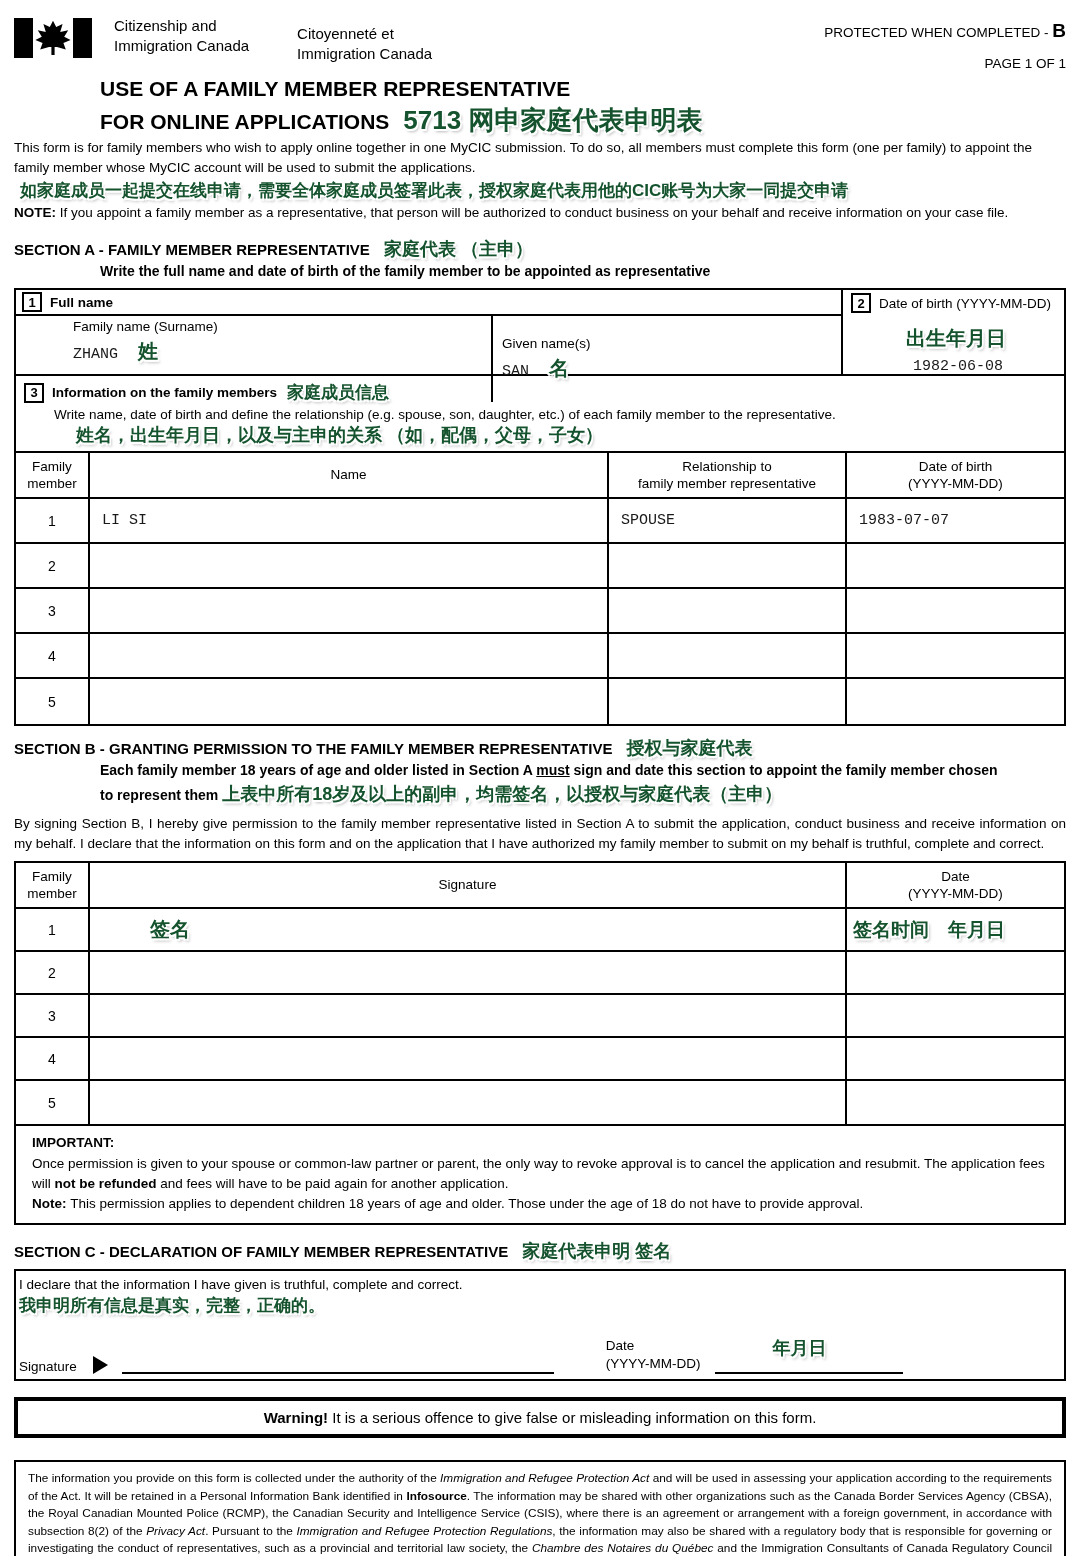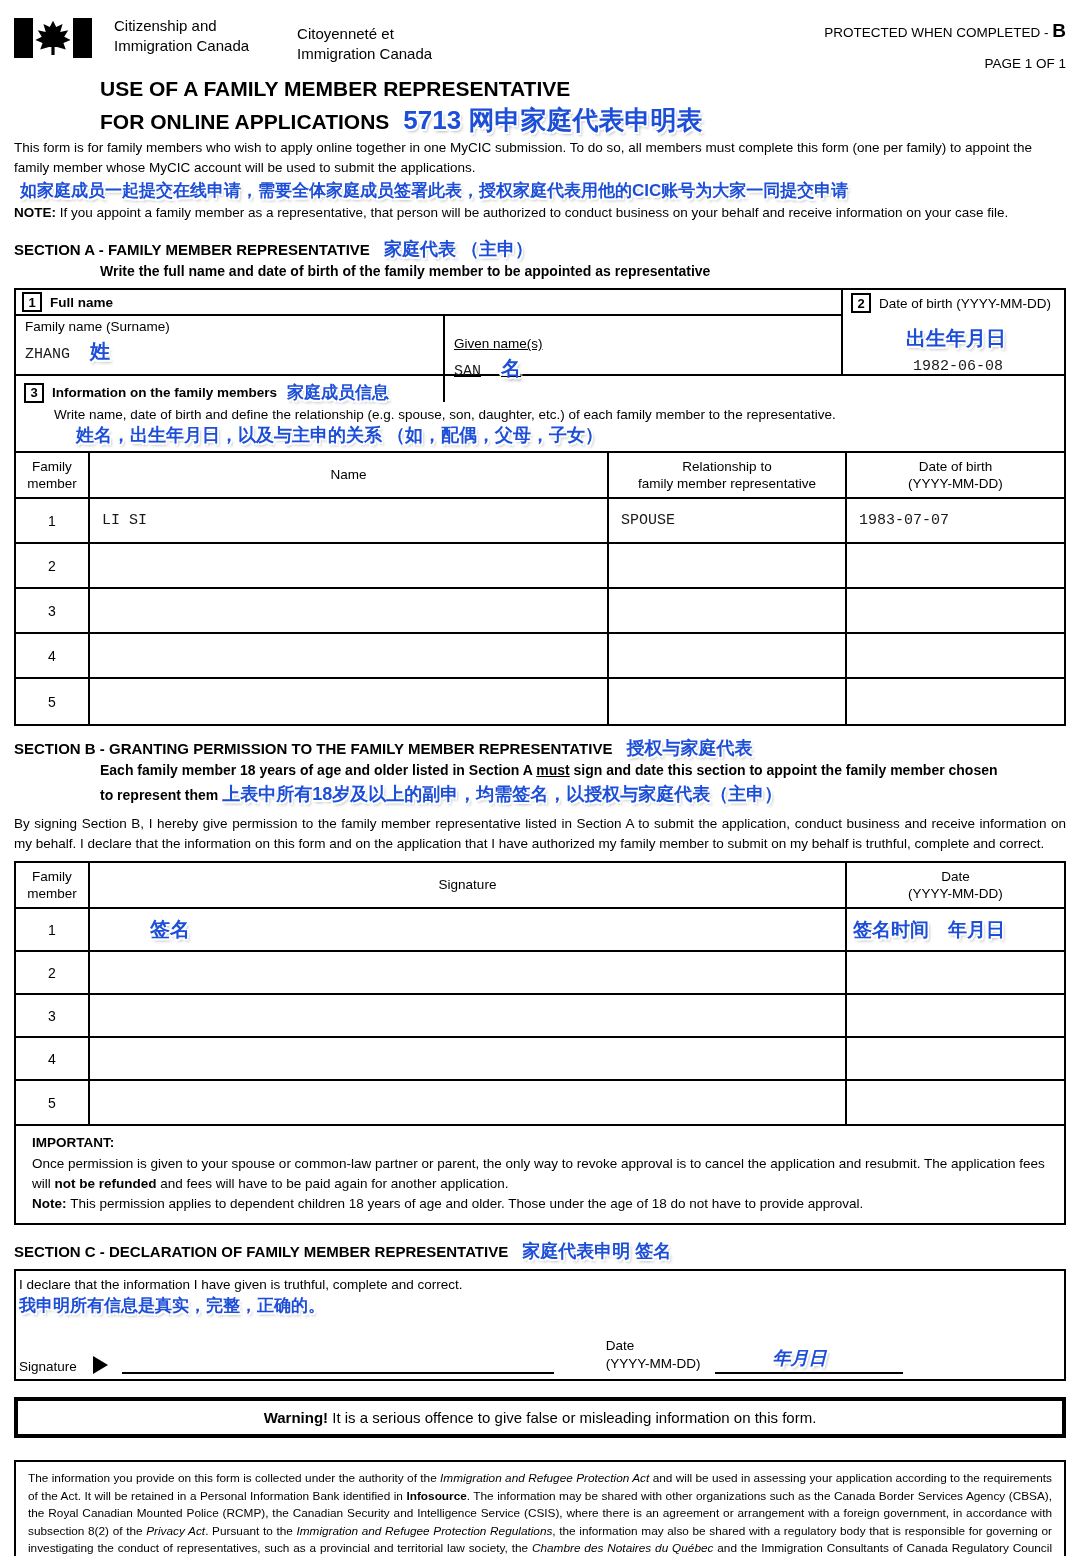--- a/index.html
+++ b/index.html
@@ -1,21 +1,21 @@
 <!DOCTYPE html>
 <html><head>
 <meta charset="utf-8">
 <style>
   * { margin:0; padding:0; box-sizing:border-box; }
   html,body { width:1080px; height:1556px; overflow:hidden; background:#fdfdfd; }
   body { font-family:"Liberation Sans", sans-serif; color:#000; }
   .page { width:1080px; height:1556px; padding:0 14px; background:#fff; }
 
   
-  .pk { color:#1d4ed8; font-weight:bold;
+  .pk { color:#14532d; font-weight:bold;
         text-shadow:-1.5px -1.5px 0 #fff, 1.5px -1.5px 0 #fff, -1.5px 1.5px 0 #fff, 1.5px 1.5px 0 #fff, 2px 3px 3px rgba(0,0,0,.28); }
   .fb { font-weight:bold; }
   .fi { font-style:italic; }
   .fu { text-decoration:underline; }
   .mono { font-family:"Liberation Mono","DejaVu Sans Mono",monospace; font-size:15px; color:#1a1a1a; }
 
   
   .hdr { display:flex; padding-top:16px; }
   .flag-logo { width:78px; height:40px; margin-top:2px; }
   .brand { font-size:15px; line-height:1.3; margin-left:22px; }
@@ -40,23 +40,23 @@
   .sec-sub .pk { font-size:18px; }
 
   .numbox { display:inline-flex; align-items:center; justify-content:center;
             width:20px; height:20px; border:2px solid #000; font-size:13px; font-weight:bold;
             margin-right:8px; vertical-align:middle; background:#fff; flex:0 0 auto; }
 
   
   .box1 { border:2px solid #000; display:flex; margin-top:6px; height:88px; }
   .b1-left { flex:1 1 auto; display:flex; flex-direction:column; }
   .b1-head { border-bottom:2px solid #000; padding:2px 6px; font-size:13.5px; font-weight:bold; display:flex; align-items:center; height:27px; }
-  .b1-names { display:flex; flex:1; }
+  .b1-names { display:flex; flex:1;margin-left:48px; }
   .b1-family { width:429px; border-right:2px solid #000; padding:3px 9px; }
-  .b1-given { flex:1; padding:20px 9px;text-decoration:underline; }
+  .b1-given { flex:1; padding:20px 9px; }
   .fld-label { font-size:13.5px; }
   .fld-value { margin-top:4px; }
   .name-cn { font-size:20px; margin-left:20px; }
   .b2 { width:223px; border-left:2px solid #000; padding:3px 8px; }
   .b2-head { font-size:13.5px; display:flex; align-items:center; }
   .b2-cn { font-size:20px; margin:12px 0 0 55px; }
   .b2-value { margin:6px 0 0 62px; }
 
   
   .box3 { border-left:2px solid #000; border-right:2px solid #000; padding:5px 8px 2px 8px; }
@@ -95,21 +95,21 @@
   
   .cbox { border:2px solid #000; margin-top:6px; padding:6px 14px 14px 3px; height:112px; }
   .cbox-decl { font-size:13.5px; }
   .cbox-cn { font-size:17px; margin-top:2px; }
   .c-sign-row { display:flex; align-items:flex-end; margin-top:20px; }
   .c-sig-label { font-size:13.5px; }
   .tri { width:0; height:0; border-left:15px solid #000; border-top:9px solid transparent; border-bottom:9px solid transparent; margin:0 14px 0 16px; }
   .sig-line { width:432px; border-bottom:2px solid #000; height:24px; }
   .c-date-label { font-size:13.5px; line-height:1.35; margin-left:52px; }
   .date-line { width:188px; border-bottom:2px solid #000; height:24px; margin-left:14px; position:relative; }
-  .date-cn { position:absolute; left:58px; bottom:2px; font-size:18px; white-space:nowrap;font-style:italic; }
+  .date-cn { position:absolute; left:58px; bottom:12px; font-size:18px; white-space:nowrap; }
 
   
   .warnbox { margin-top:16px; border:4px solid #000; padding:8px 10px; text-align:center; font-size:15px; }
 
   
   .privacy { margin-top:22px; border:2px solid #000; padding:8px 12px 10px 12px; font-size:11.8px; line-height:1.48; text-align:justify; }
 </style>
 </head>
 <body>
 

